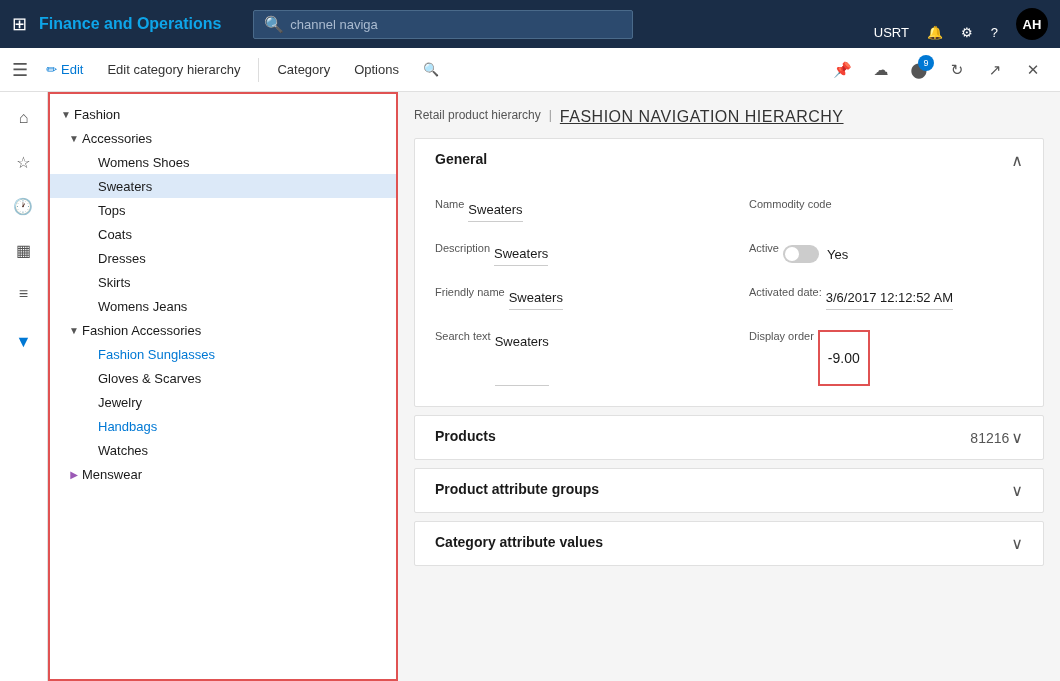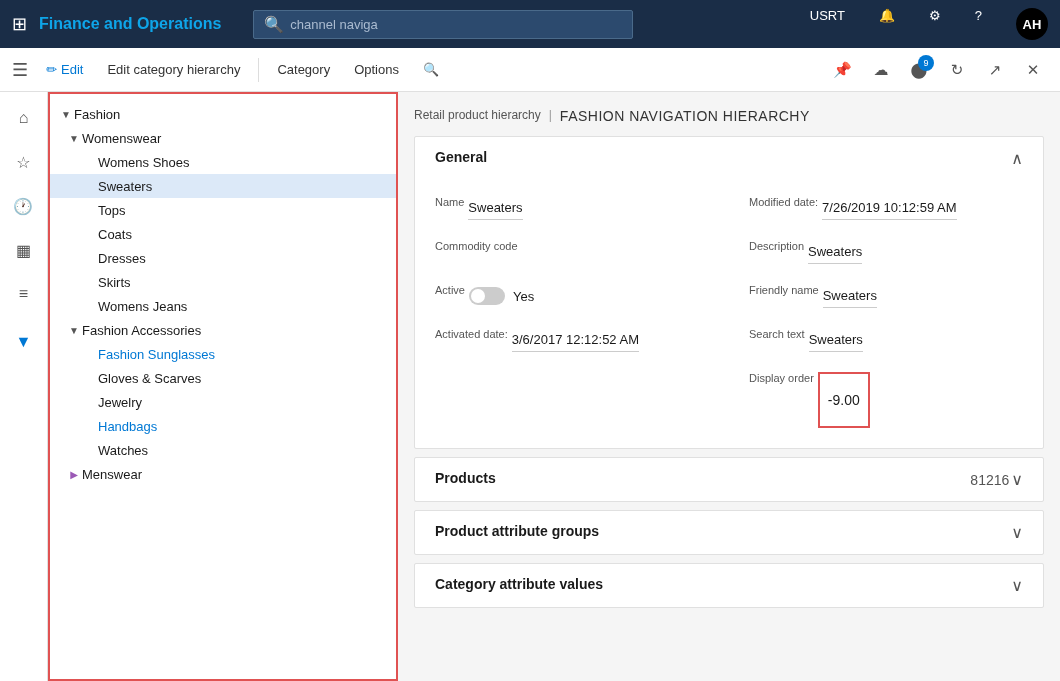--- a/index.html
+++ b/index.html
@@ -24,21 +24,21 @@
       padding: 4px 10px;
       flex: 1; max-width: 380px;
       margin-left: 20px;
     }
     .topbar-search input {
       background: transparent; border: none; outline: none;
       color: white; font-size: 13px; width: 100%;
     }
     .topbar-search input::placeholder { color: #aabbd0; }
     .topbar-search-icon { color: #aabbd0; margin-right: 6px; }
-    .topbar-right { margin-left: auto; display: flex; align-items: flex-start; gap: 34px; }
+    .topbar-right { margin-left: auto; display: flex; align-items: flex-end; gap: 18px; }
     .topbar-right span { color: white; font-size: 13px; cursor: pointer; }
     .topbar-icon { color: white; font-size: 16px; cursor: pointer; }
     .topbar-avatar {
       width: 32px; height: 32px; border-radius: 50%;
       background: #000000; color: white;
       display: flex; align-items: center; justify-content: center;
       font-size: 13px; font-weight: 600; cursor: pointer;
     }
     .topbar-notif-wrapper { position: relative; }
     .notif-badge {
@@ -119,21 +119,21 @@
       background: #f5f5f5;
       overflow-y: auto;
       padding: 16px;
     }
 
     .breadcrumb {
       font-size: 12px; color: #555; margin-bottom: 12px;
       display: flex; align-items: flex-start; gap: 8px;
     }
     .breadcrumb-sep { color: #999; }
-    .breadcrumb-current { color: #333; font-weight: 500; font-size: 14px; letter-spacing: 0.5px; text-transform: uppercase; }
+    .breadcrumb-current { color: #333; font-weight: 500; font-size: 16px; letter-spacing: 0.5px; text-transform: uppercase; text-decoration: underline; }
 
     .section-card {
       background: #fff;
       border: 1px solid #e0e0e0;
       margin-bottom: 8px;
       border-radius: 2px;
     }
     .section-header {
       display: flex; align-items: flex-start; justify-content: space-between;
       padding: 12px 20px;
@@ -235,21 +235,21 @@
 
   <div class="tree-panel">
 
     <div class="tree-item tree-indent-0">
       <span class="tree-expand">▼</span>
       <span>Fashion</span>
     </div>
 
     <div class="tree-item tree-indent-1">
       <span class="tree-expand">▼</span>
-      <span>Womenswear</span>
+      <span>Accessories</span>
     </div>
 
     <div class="tree-item tree-indent-2">
       <span class="tree-expand"></span>
       <span>Womens Shoes</span>
     </div>
 
     <div class="tree-item tree-indent-2 selected">
       <span class="tree-expand"></span>
       <span>Sweaters</span>
@@ -330,24 +330,20 @@
         <span class="section-chevron">∧</span>
       </div>
       <div class="section-body">
         <div class="form-grid">
 
           <div class="form-field">
             <div class="form-label">Name</div>
             <div class="form-value">Sweaters</div>
           </div>
 
-          <div class="form-field">
-            <div class="form-label">Modified date:</div>
-            <div class="form-value">7/26/2019 10:12:59 AM</div>
-          </div>
 
           <div class="form-field">
             <div class="form-label">Commodity code</div>
             <div class="form-value form-empty"></div>
           </div>
 
           <div class="form-field">
             <div class="form-label">Description</div>
             <div class="form-value">Sweaters</div>
           </div>

